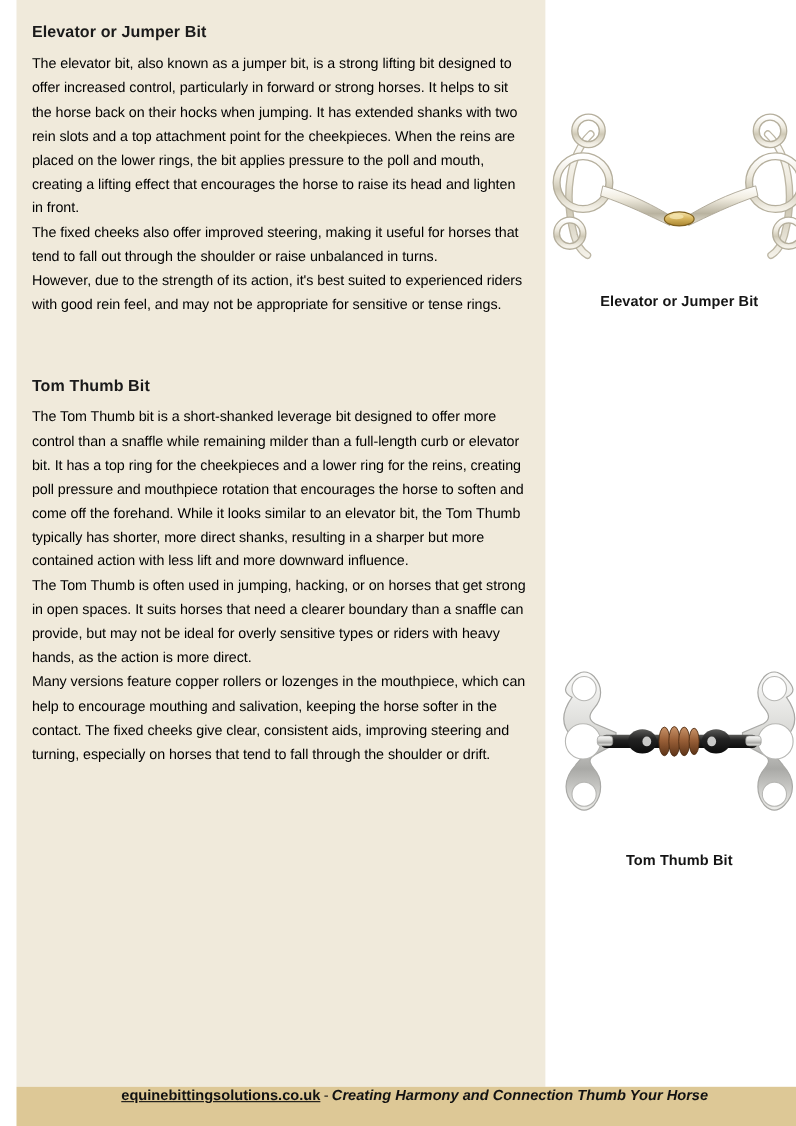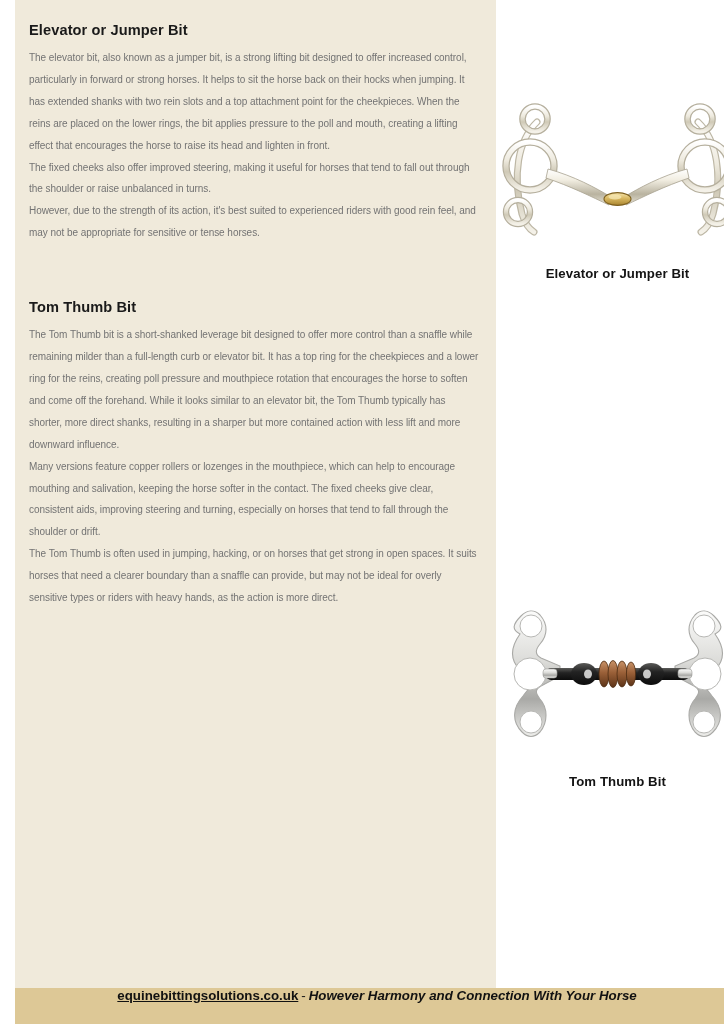--- a/index.html
+++ b/index.html
@@ -41,23 +41,23 @@
   }
   .section { margin-bottom: 0; }
   .section-heading {
     font-size: 14.6px;
     font-weight: bold;
     color: #1a1a1a;
     margin: 0 0 9px 0;
     letter-spacing: 0.1px;
   }
   .section-body {
-    font-size: 10px;
+    font-size: 13px;
     line-height: 21.9px;
-    color: #737373;
+    color: #000000;
     margin: 0;
     letter-spacing: -0.05px;
   }
   .section-body p { margin: 0; }
   .spacer-between { height: 55px; }
 
   
   #image-column {
     position: absolute;
     left: 481px;
@@ -129,32 +129,32 @@
 
   <div id="cream-panel"></div>
 
   <div id="content-column">
 
     <div class="section">
       <h2 class="section-heading">Elevator or Jumper Bit</h2>
       <div class="section-body">
         <p>The elevator bit, also known as a jumper bit, is a strong lifting bit designed to offer increased control, particularly in forward or strong horses. It helps to sit the horse back on their hocks when jumping. It has extended shanks with two rein slots and a top attachment point for the cheekpieces. When the reins are placed on the lower rings, the bit applies pressure to the poll and mouth, creating a lifting effect that encourages the horse to raise its head and lighten in front.</p>
         <p>The fixed cheeks also offer improved steering, making it useful for horses that tend to fall out through the shoulder or raise unbalanced in turns.</p>
-        <p>However, due to the strength of its action, it's best suited to experienced riders with good rein feel, and may not be appropriate for sensitive or tense horses.</p>
+        <p>However, due to the strength of its action, it's best suited to experienced riders with good rein feel, and may not be appropriate for sensitive or tense rings.</p>
       </div>
     </div>
 
     <div class="spacer-between"></div>
 
     <div class="section">
       <h2 class="section-heading">Tom Thumb Bit</h2>
       <div class="section-body">
         <p>The Tom Thumb bit is a short-shanked leverage bit designed to offer more control than a snaffle while remaining milder than a full-length curb or elevator bit. It has a top ring for the cheekpieces and a lower ring for the reins, creating poll pressure and mouthpiece rotation that encourages the horse to soften and come off the forehand. While it looks similar to an elevator bit, the Tom Thumb typically has shorter, more direct shanks, resulting in a sharper but more contained action with less lift and more downward influence.</p>
+        <p>The Tom Thumb is often used in jumping, hacking, or on horses that get strong in open spaces. It suits horses that need a clearer boundary than a snaffle can provide, but may not be ideal for overly sensitive types or riders with heavy hands, as the action is more direct.</p>
         <p>Many versions feature copper rollers or lozenges in the mouthpiece, which can help to encourage mouthing and salivation, keeping the horse softer in the contact. The fixed cheeks give clear, consistent aids, improving steering and turning, especially on horses that tend to fall through the shoulder or drift.</p>
-        <p>The Tom Thumb is often used in jumping, hacking, or on horses that get strong in open spaces. It suits horses that need a clearer boundary than a snaffle can provide, but may not be ideal for overly sensitive types or riders with heavy hands, as the action is more direct.</p>
       </div>
     </div>
 
   </div>
 
   <div id="image-column">
 
     <div class="figure" id="figure-elevator">
       <svg class="figure-image" viewBox="0 0 243 158">
         <defs>
@@ -277,17 +277,17 @@
     </div>
 
   </div>
 
   <div id="footer-band">
     <div id="footer-text">
       <span id="footer-url">equinebittingsolutions.co.uk</span>
       <span class="fsep"></span>
       <span>-</span>
       <span class="fsep"></span>
-      <span id="footer-tagline">However Harmony and Connection With Your Horse</span>
+      <span id="footer-tagline">Creating Harmony and Connection Thumb Your Horse</span>
     </div>
   </div>
 
 </div>
 
 </body></html>

